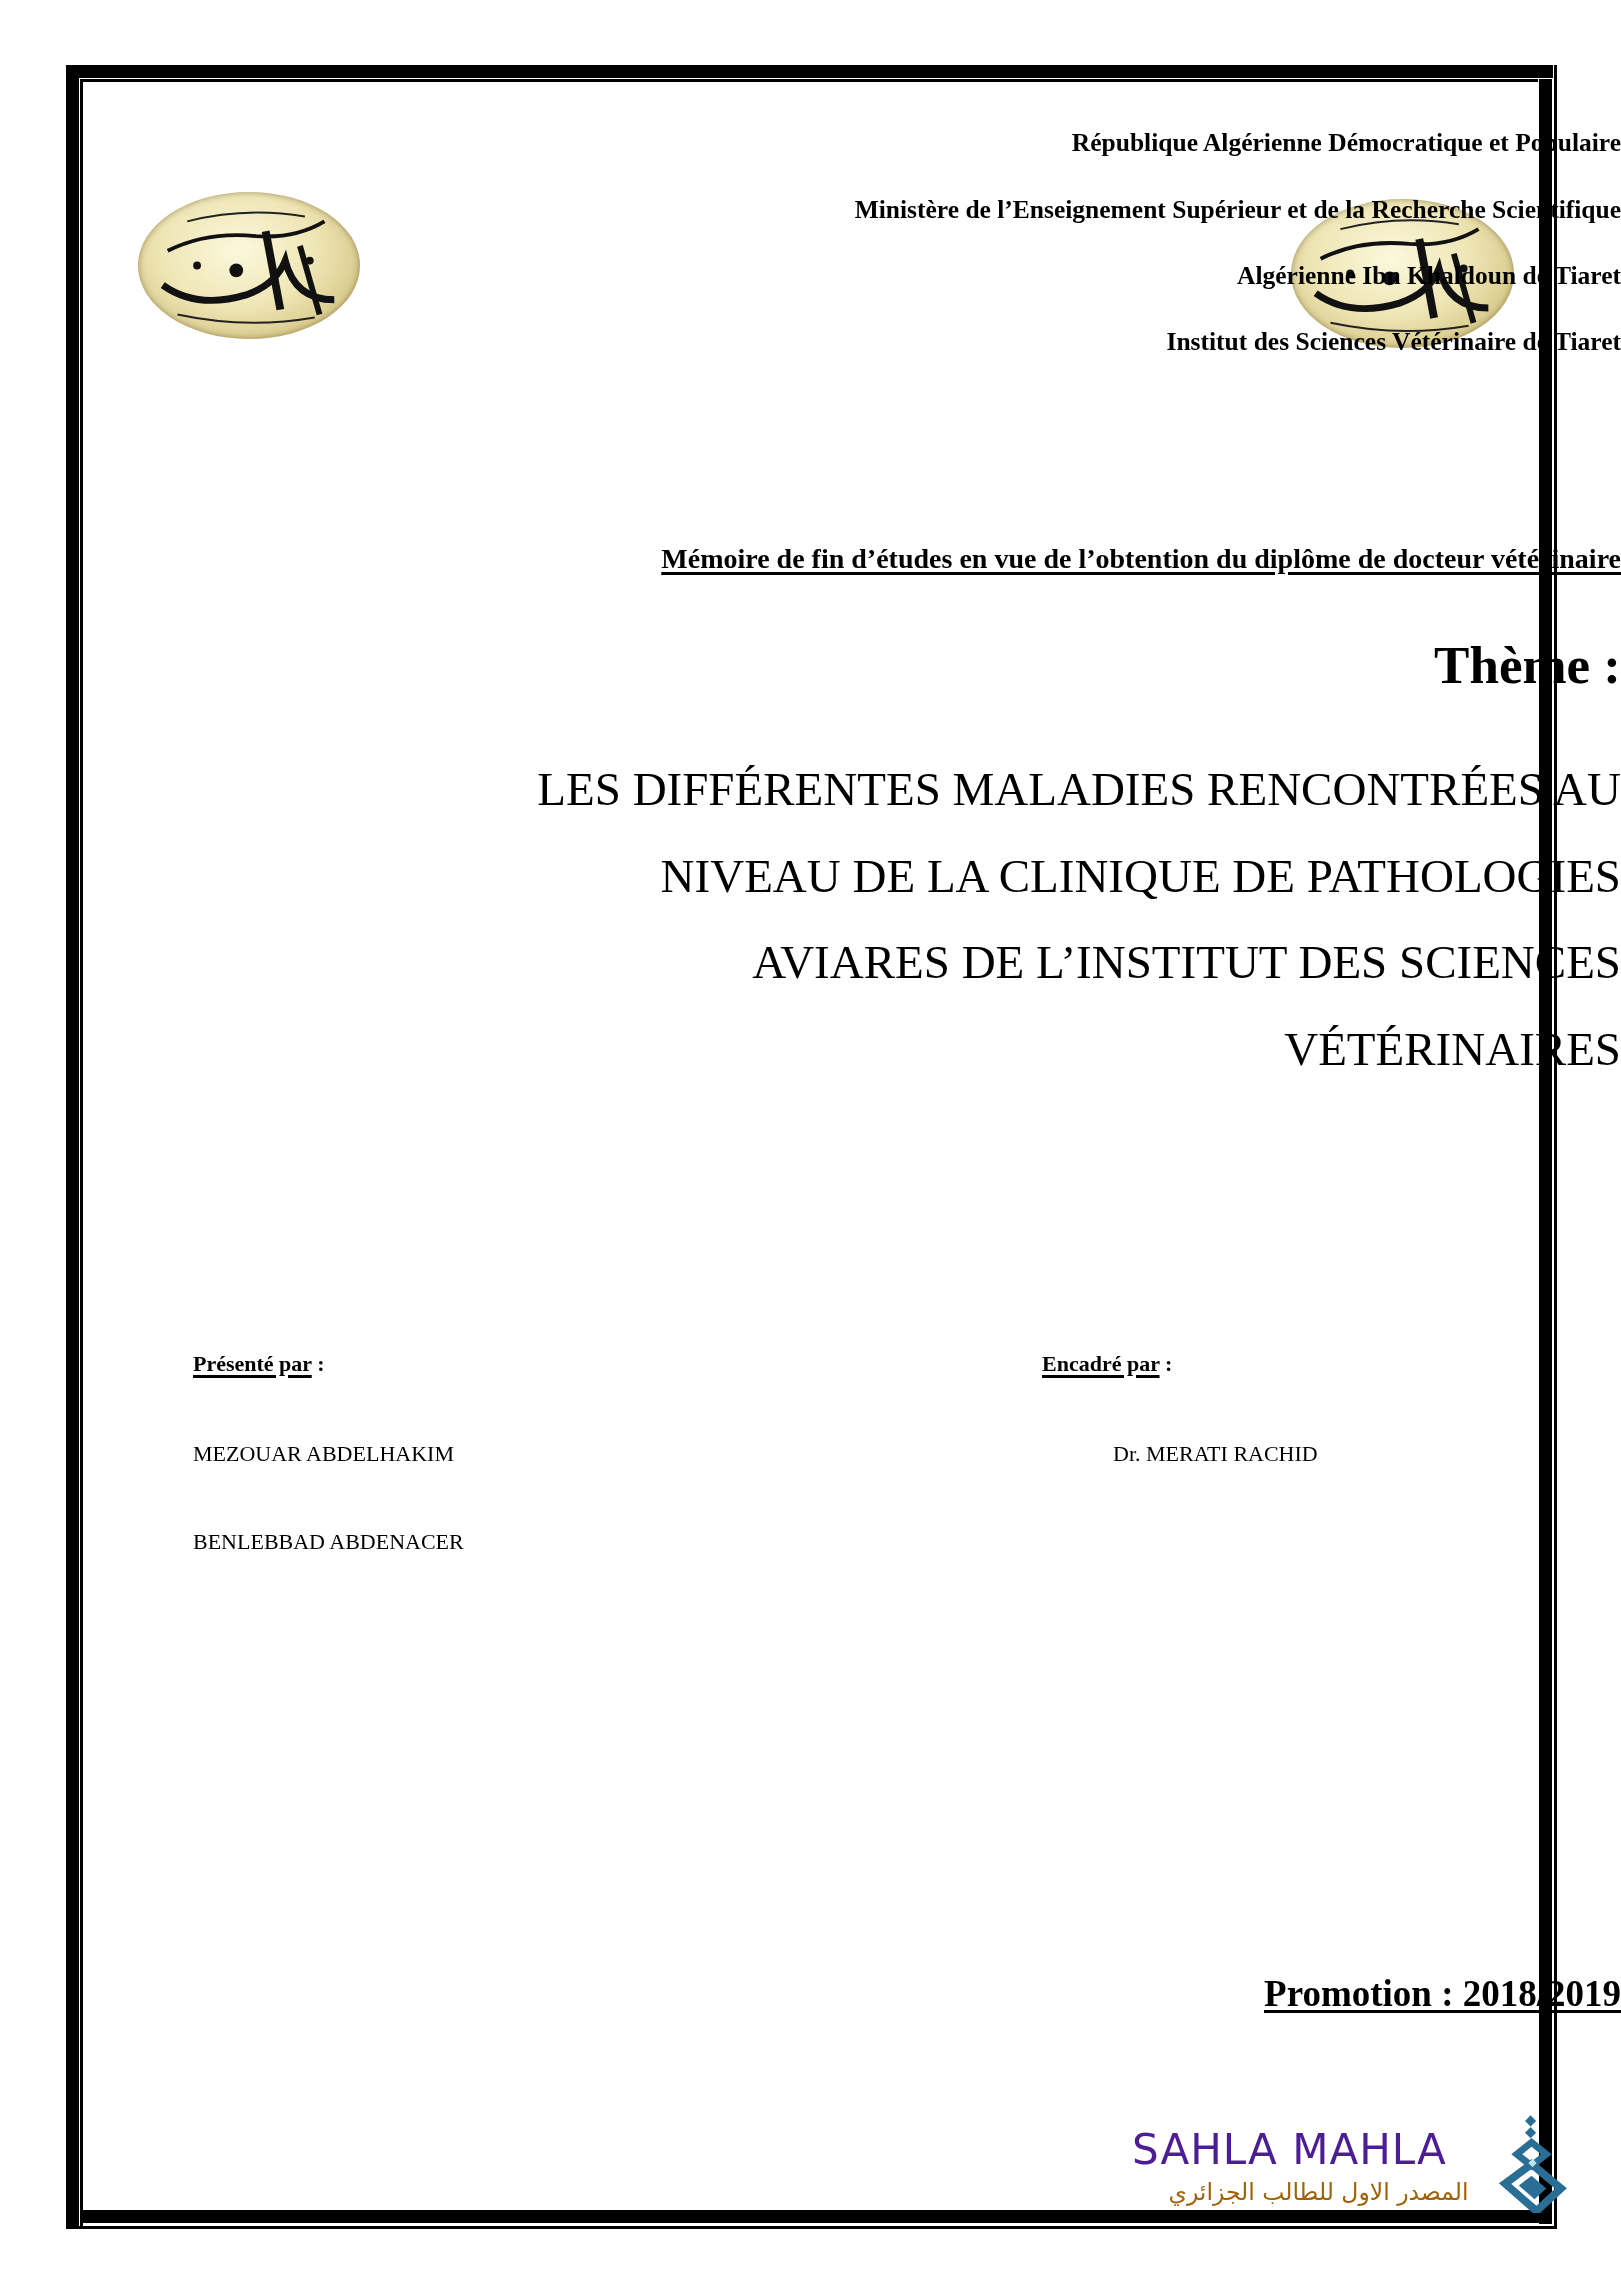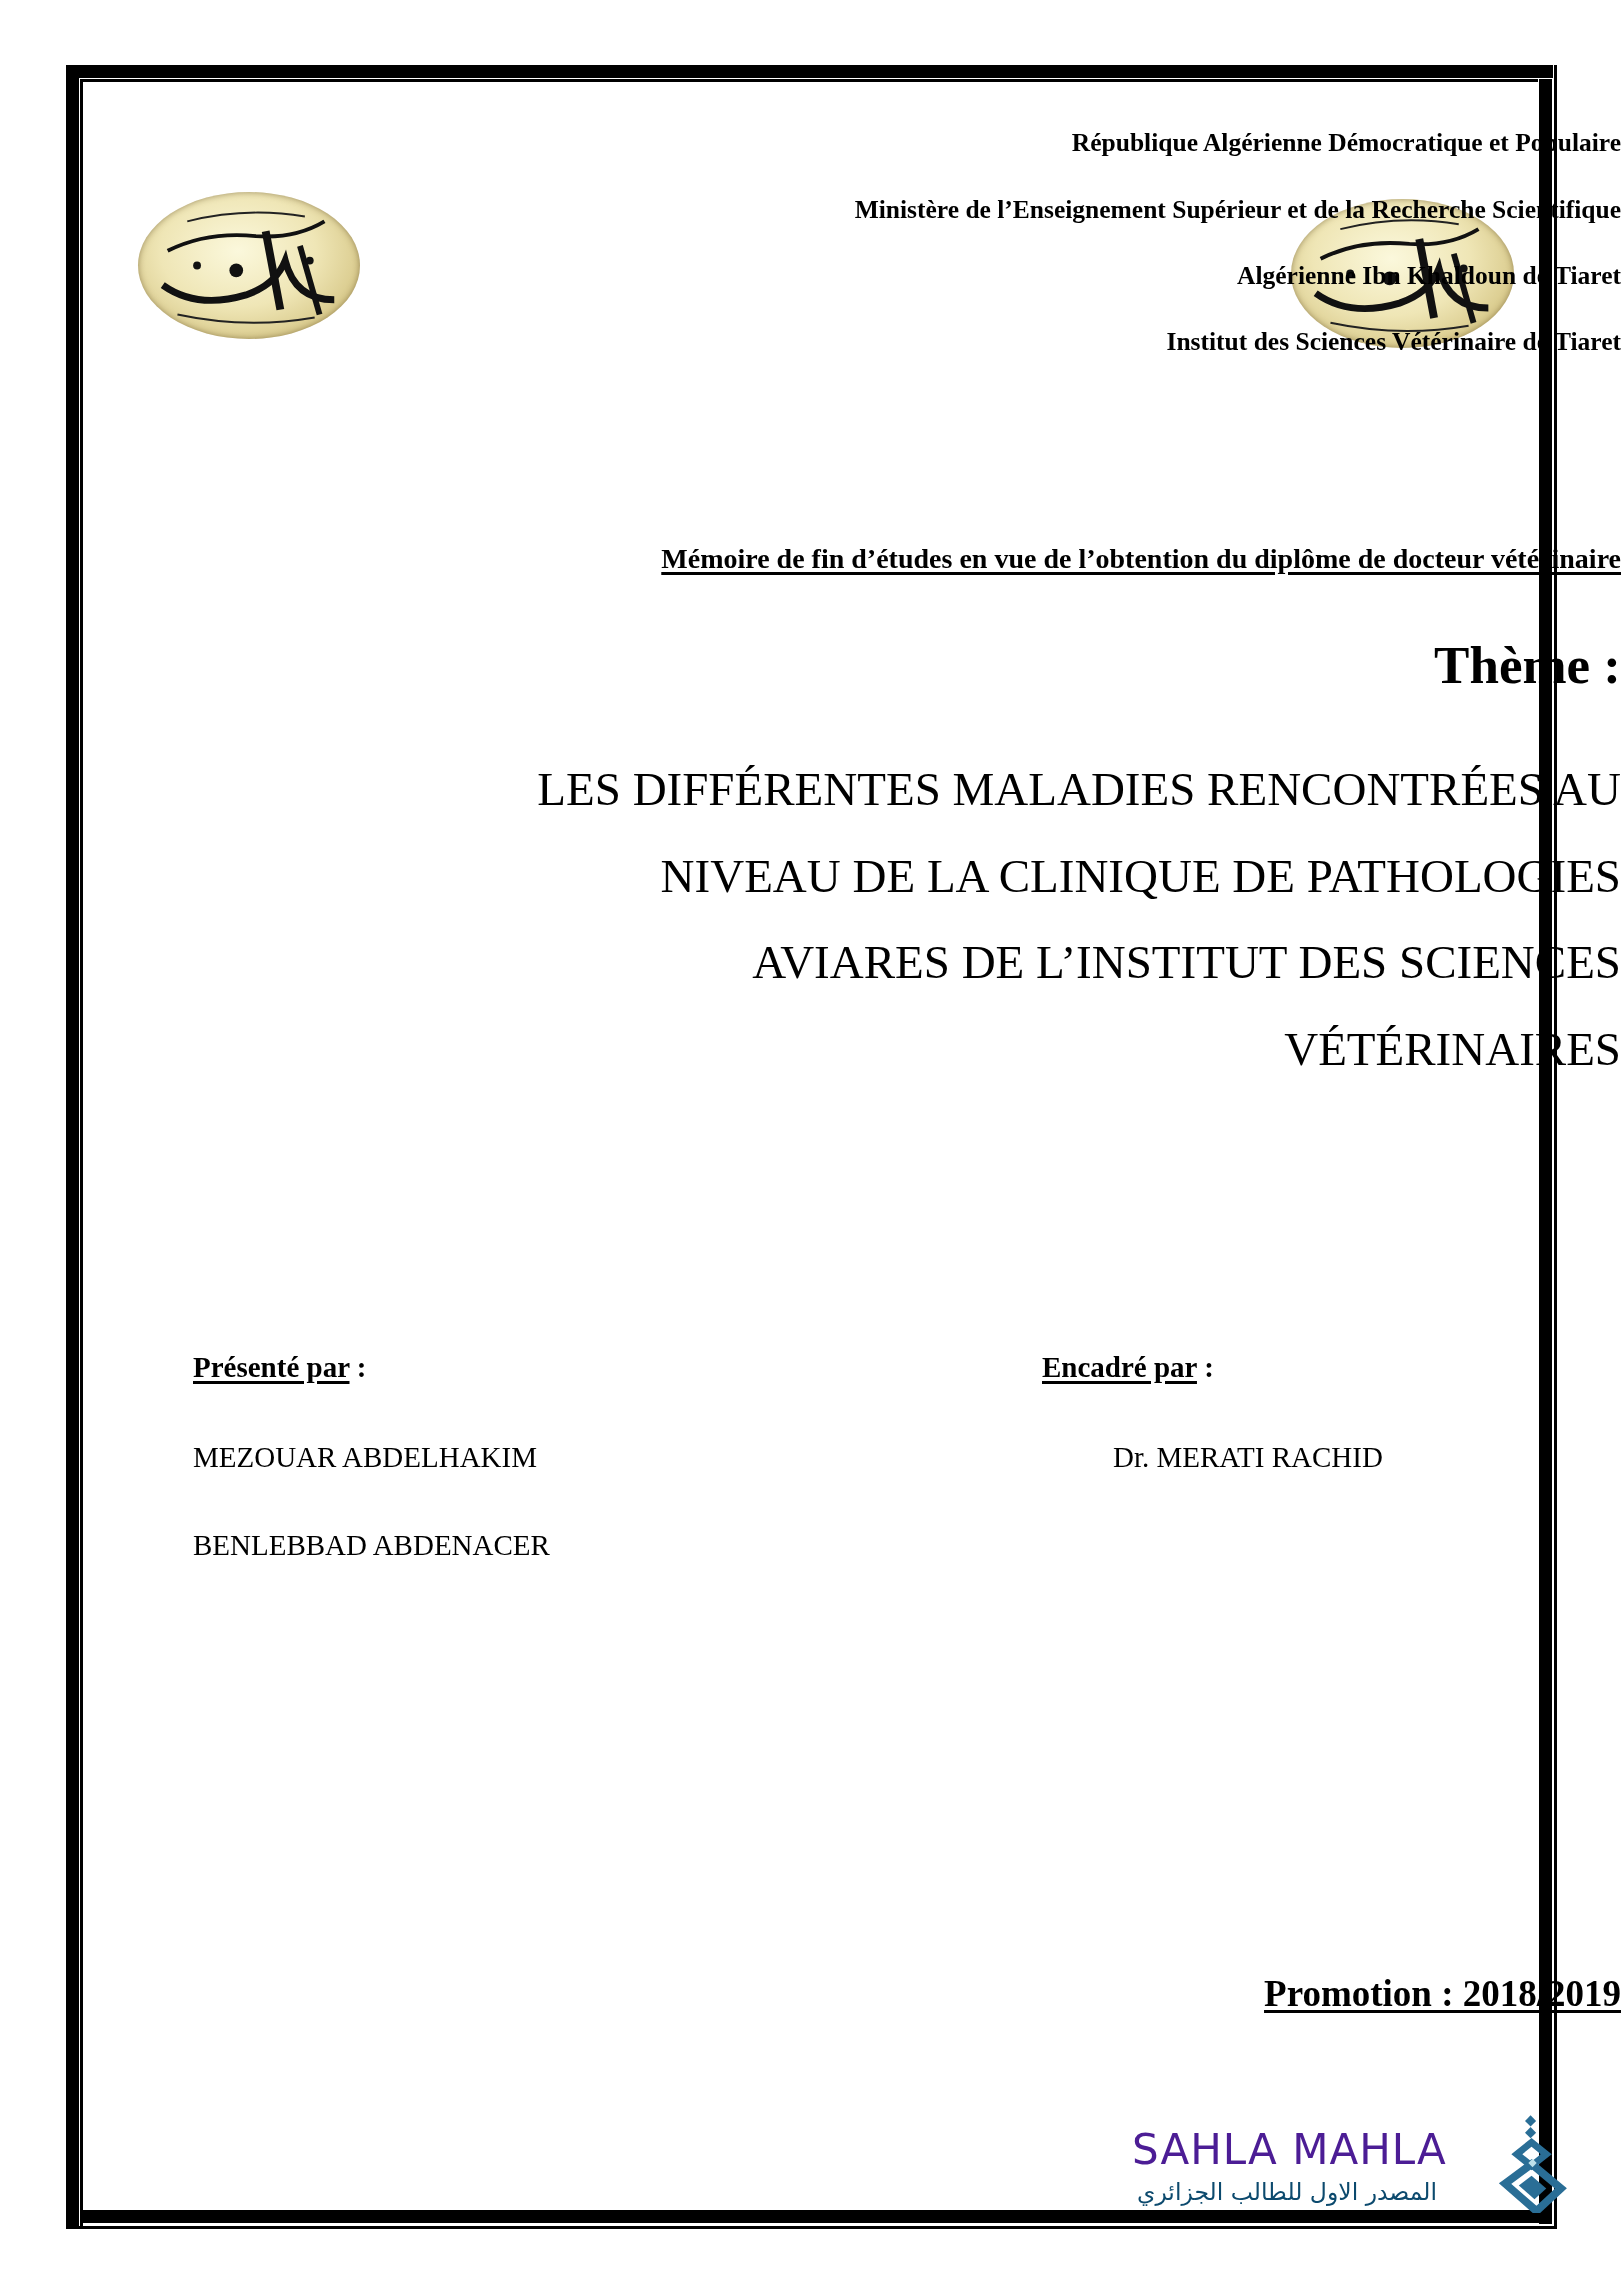--- a/index.html
+++ b/index.html
@@ -20,30 +20,30 @@
   .hdr { font-weight: bold; font-size: 25.5px; }
   .memoire { font-weight: bold; font-size: 28px; text-decoration: underline; text-decoration-thickness: 2.9px; text-underline-offset: 3.9px; }
   .theme { font-weight: bold; font-size: 53px; }
   .title { font-size: 47px; }
 
   .logo { position: absolute; border-radius: 50%;
           background: radial-gradient(ellipse at 45% 40%, #fbf8dc 0%, #efe6b6 45%, #d8c98a 75%, #a89660 100%);
           box-shadow: inset 0 0 5.9px rgba(80,60,20,0.5); overflow: hidden; }
   .logo svg { width: 100%; height: 100%; display: block; }
 
-  .col { position: absolute; font-size: 29px; white-space: nowrap; }
+  .col { position: absolute; font-size: 22px; white-space: nowrap; }
   .bold-u { font-weight: bold; }
   .bold-u .u { text-decoration: underline; text-decoration-thickness: 2.5px; text-underline-offset: 3.9px; }
 
   .promo { font-weight: bold; font-size: 37px; text-decoration: underline; text-decoration-thickness: 2.9px; text-underline-offset: 3.9px; }
 
   .wm-text { position: absolute; left: 1132px; top: 2125px; font-family: "DejaVu Sans", "Liberation Sans", sans-serif;
              font-size: 42px; color: #4c1d95; letter-spacing: 1px; white-space: nowrap; }
   .wm-sub { position: absolute; left: 1137px; top: 2178px; font-family: "DejaVu Sans", sans-serif;
-            font-size: 23.5px; color: #0c4a6e; direction: rtl; white-space: nowrap; width: 363px; text-align: left; }
+            font-size: 23.5px; color: #a16207; direction: rtl; white-space: nowrap; width: 363px; text-align: center; }
   .wm-logo { position: absolute; left: 1497px; top: 2115px; width: 74px; height: 98px; }
 </style>
 </head>
 <body>
 
 <div>
   <div class="border-thick-top"></div>
   <div class="border-thick-left"></div>
   <div class="border-thin-top"></div>
   <div class="border-thin-left"></div>

